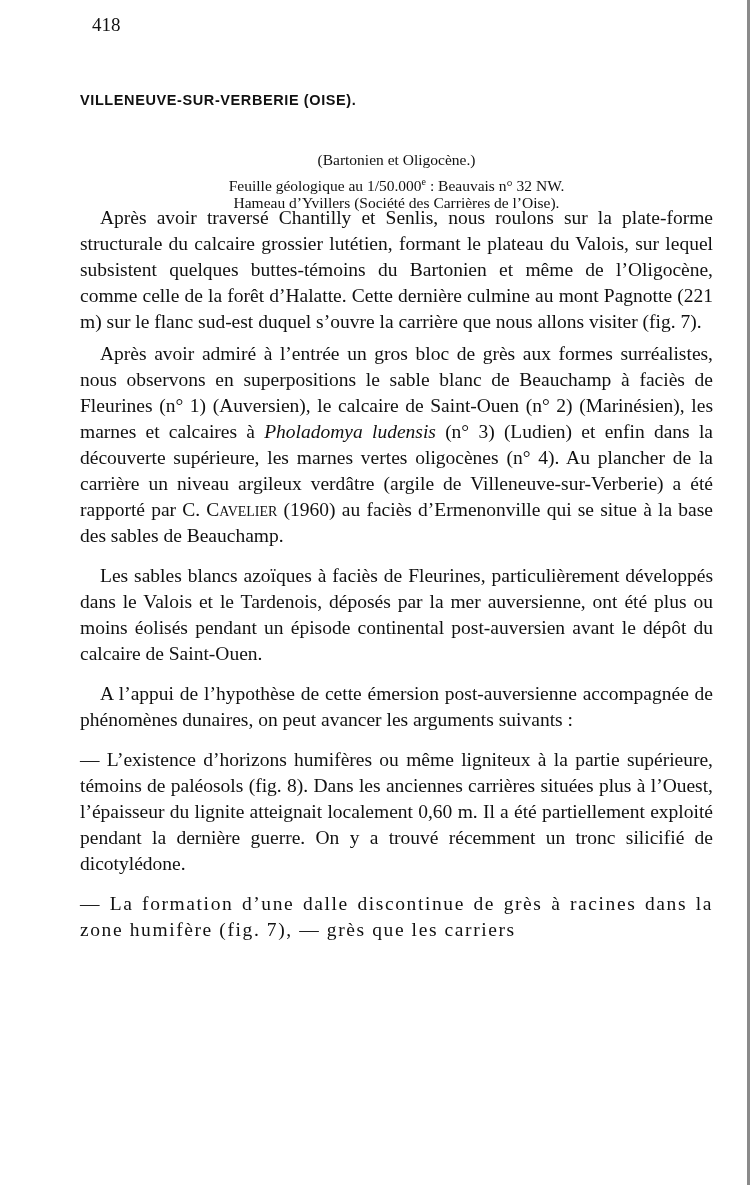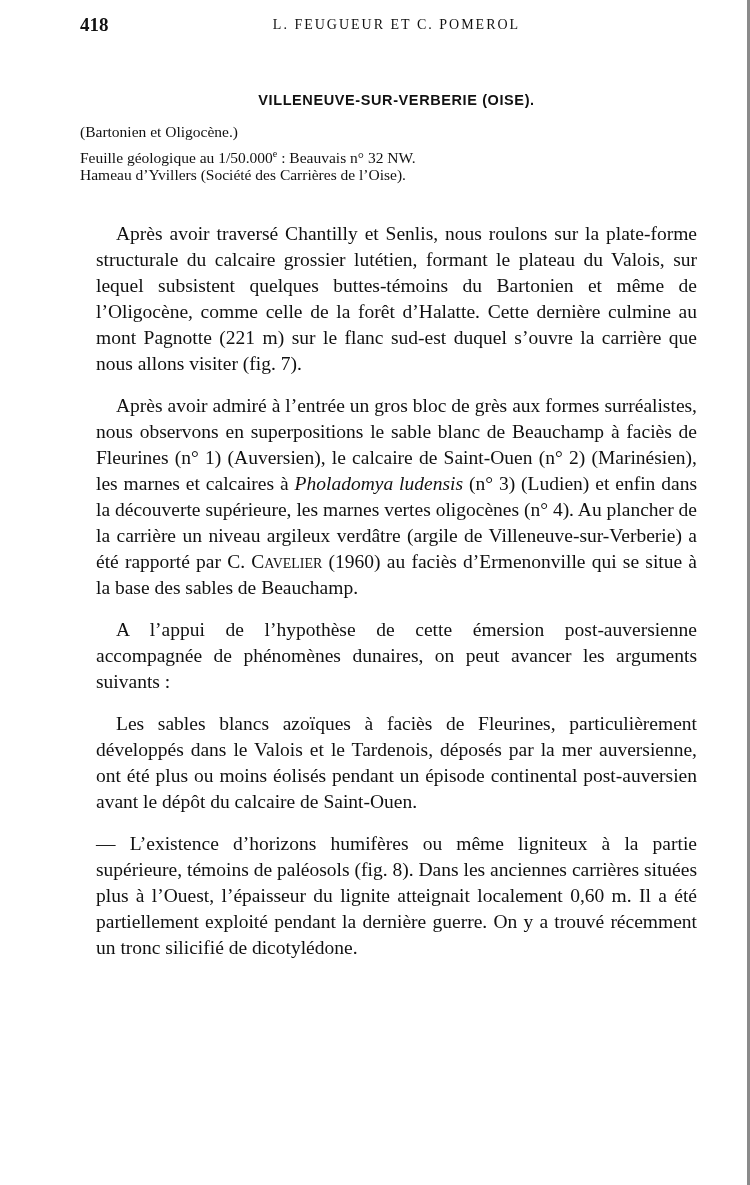--- a/index.html
+++ b/index.html
@@ -1,55 +1,55 @@
 <!DOCTYPE html>
 <html><head>
 <meta charset="utf-8">
 <style>
   html, body { margin:0; padding:0; background:#ffffff; }
   body { width:750px; height:1185px; position:relative; overflow:hidden;
          font-family:"Liberation Serif","DejaVu Serif",serif; color:#111; }
   .right-border { position:absolute; top:0; right:0; width:3px; height:1185px; background:#8a8a8a; }
   .page { position:absolute; left:80px; top:0; width:633px; }
   .running-head { position:absolute; top:14px; left:0; width:633px; height:24px; font-size:18px; }
-  .page-number { position:absolute; left:0; top:0; font-size:19px;font-weight:bold; }
+  .page-number { position:absolute; left:12px; top:0; font-size:19px; }
   .running-title { position:absolute; left:0; width:633px; text-align:center; top:3px;
                    font-size:14px; letter-spacing:2px; }
-  .section-title { position:absolute; top:92px; left:0; width:633px; text-align:center;
+  .section-title { position:absolute; top:92px; left:0; width:633px; 
                    font-family:"Liberation Sans","DejaVu Sans",sans-serif; font-weight:bold;
                    font-size:14.5px; letter-spacing:0.6px; }
-  .subhead { position:absolute; left:0; width:633px; text-align:left; font-size:15.5px; line-height:22px; }
+  .subhead { position:absolute; left:0; width:633px; text-align:center; font-size:15.5px; line-height:22px;margin-top:28px; }
   .subhead sup { font-size:10px; }
   .body { position:absolute; top:205px; left:0; width:633px; font-size:19.5px; line-height:26px;
           text-align:justify; }
-  .body p { margin:16px; text-indent:20px; }
+  .body p { margin:0; text-indent:20px; }
   .body p + p { margin-top:6px; }
   .body p.dash { text-indent:0; }
   .body p.sp { margin-top:14px; }
   .body p.wide { letter-spacing:1.6px; }
   .sc { font-variant:small-caps; }
   em { font-style:italic; }
 </style>
 </head>
 <body>
 
 <div class="right-border"></div>
 
 <div class="page">
   <div class="running-head">
     <span class="page-number">418</span>
-    <div class="running-title">L. FEUGUEUR ET C. POMEROL</div>
   </div>
 
   <div class="section-title">VILLENEUVE-SUR-VERBERIE (OISE).</div>
 
   <div class="subhead" style="top:121px">(Bartonien et Oligocène.)</div>
   <div class="subhead" style="top:143px"><span>Feuille géologique au 1/50.000</span><sup>e</sup><span> : Beauvais n° 32 NW.</span></div>
   <div class="subhead" style="top:164px">Hameau d’Yvillers (Société des Carrières de l’Oise).</div>
 
   <div class="body">
     <p>Après avoir traversé Chantilly et Senlis, nous roulons sur la plate-forme structurale du calcaire grossier lutétien, formant le plateau du Valois, sur lequel subsistent quelques buttes-témoins du Bartonien et même de l’Oligocène, comme celle de la forêt d’Halatte. Cette dernière culmine au mont Pagnotte (221 m) sur le flanc sud-est duquel s’ouvre la carrière que nous allons visiter (fig. 7).</p>
     <p><span>Après avoir admiré à l’entrée un gros bloc de grès aux formes surréalistes, nous observons en superpositions le sable blanc de Beauchamp à faciès de Fleurines (n° 1) (Auversien), le calcaire de Saint-Ouen (n° 2) (Marinésien), les marnes et calcaires à </span><em>Pholadomya ludensis</em><span> (n° 3) (Ludien) et enfin dans la découverte supérieure, les marnes vertes oligocènes (n° 4). Au plancher de la carrière un niveau argileux verdâtre (argile de Villeneuve-sur-Verberie) a été rapporté par C. </span><span class="sc">Cavelier</span><span> (1960) au faciès d’Ermenonville qui se situe à la base des sables de Beauchamp.</span></p>
+    <p class="sp">Les sables blancs azoïques à faciès de Fleurines, particulièrement développés dans le Valois et le Tardenois, déposés par la mer auversienne, ont été plus ou moins éolisés pendant un épisode continental post-auversien avant le dépôt du calcaire de Saint-Ouen.</p>
     <p class="sp">A l’appui de l’hypothèse de cette émersion post-auversienne accompagnée de phénomènes dunaires, on peut avancer les arguments suivants :</p>
-    <p class="sp">Les sables blancs azoïques à faciès de Fleurines, particulièrement développés dans le Valois et le Tardenois, déposés par la mer auversienne, ont été plus ou moins éolisés pendant un épisode continental post-auversien avant le dépôt du calcaire de Saint-Ouen.</p>
     <p class="dash sp">— L’existence d’horizons humifères ou même ligniteux à la partie supérieure, témoins de paléosols (fig. 8). Dans les anciennes carrières situées plus à l’Ouest, l’épaisseur du lignite atteignait localement 0,60 m. Il a été partiellement exploité pendant la dernière guerre. On y a trouvé récemment un tronc silicifié de dicotylédone.</p>
+    <p class="dash sp wide">— La formation d’une dalle discontinue de grès à racines dans la zone humifère (fig. 7), — grès que les carriers</p>
   </div>
 </div>
 
 </body></html>

